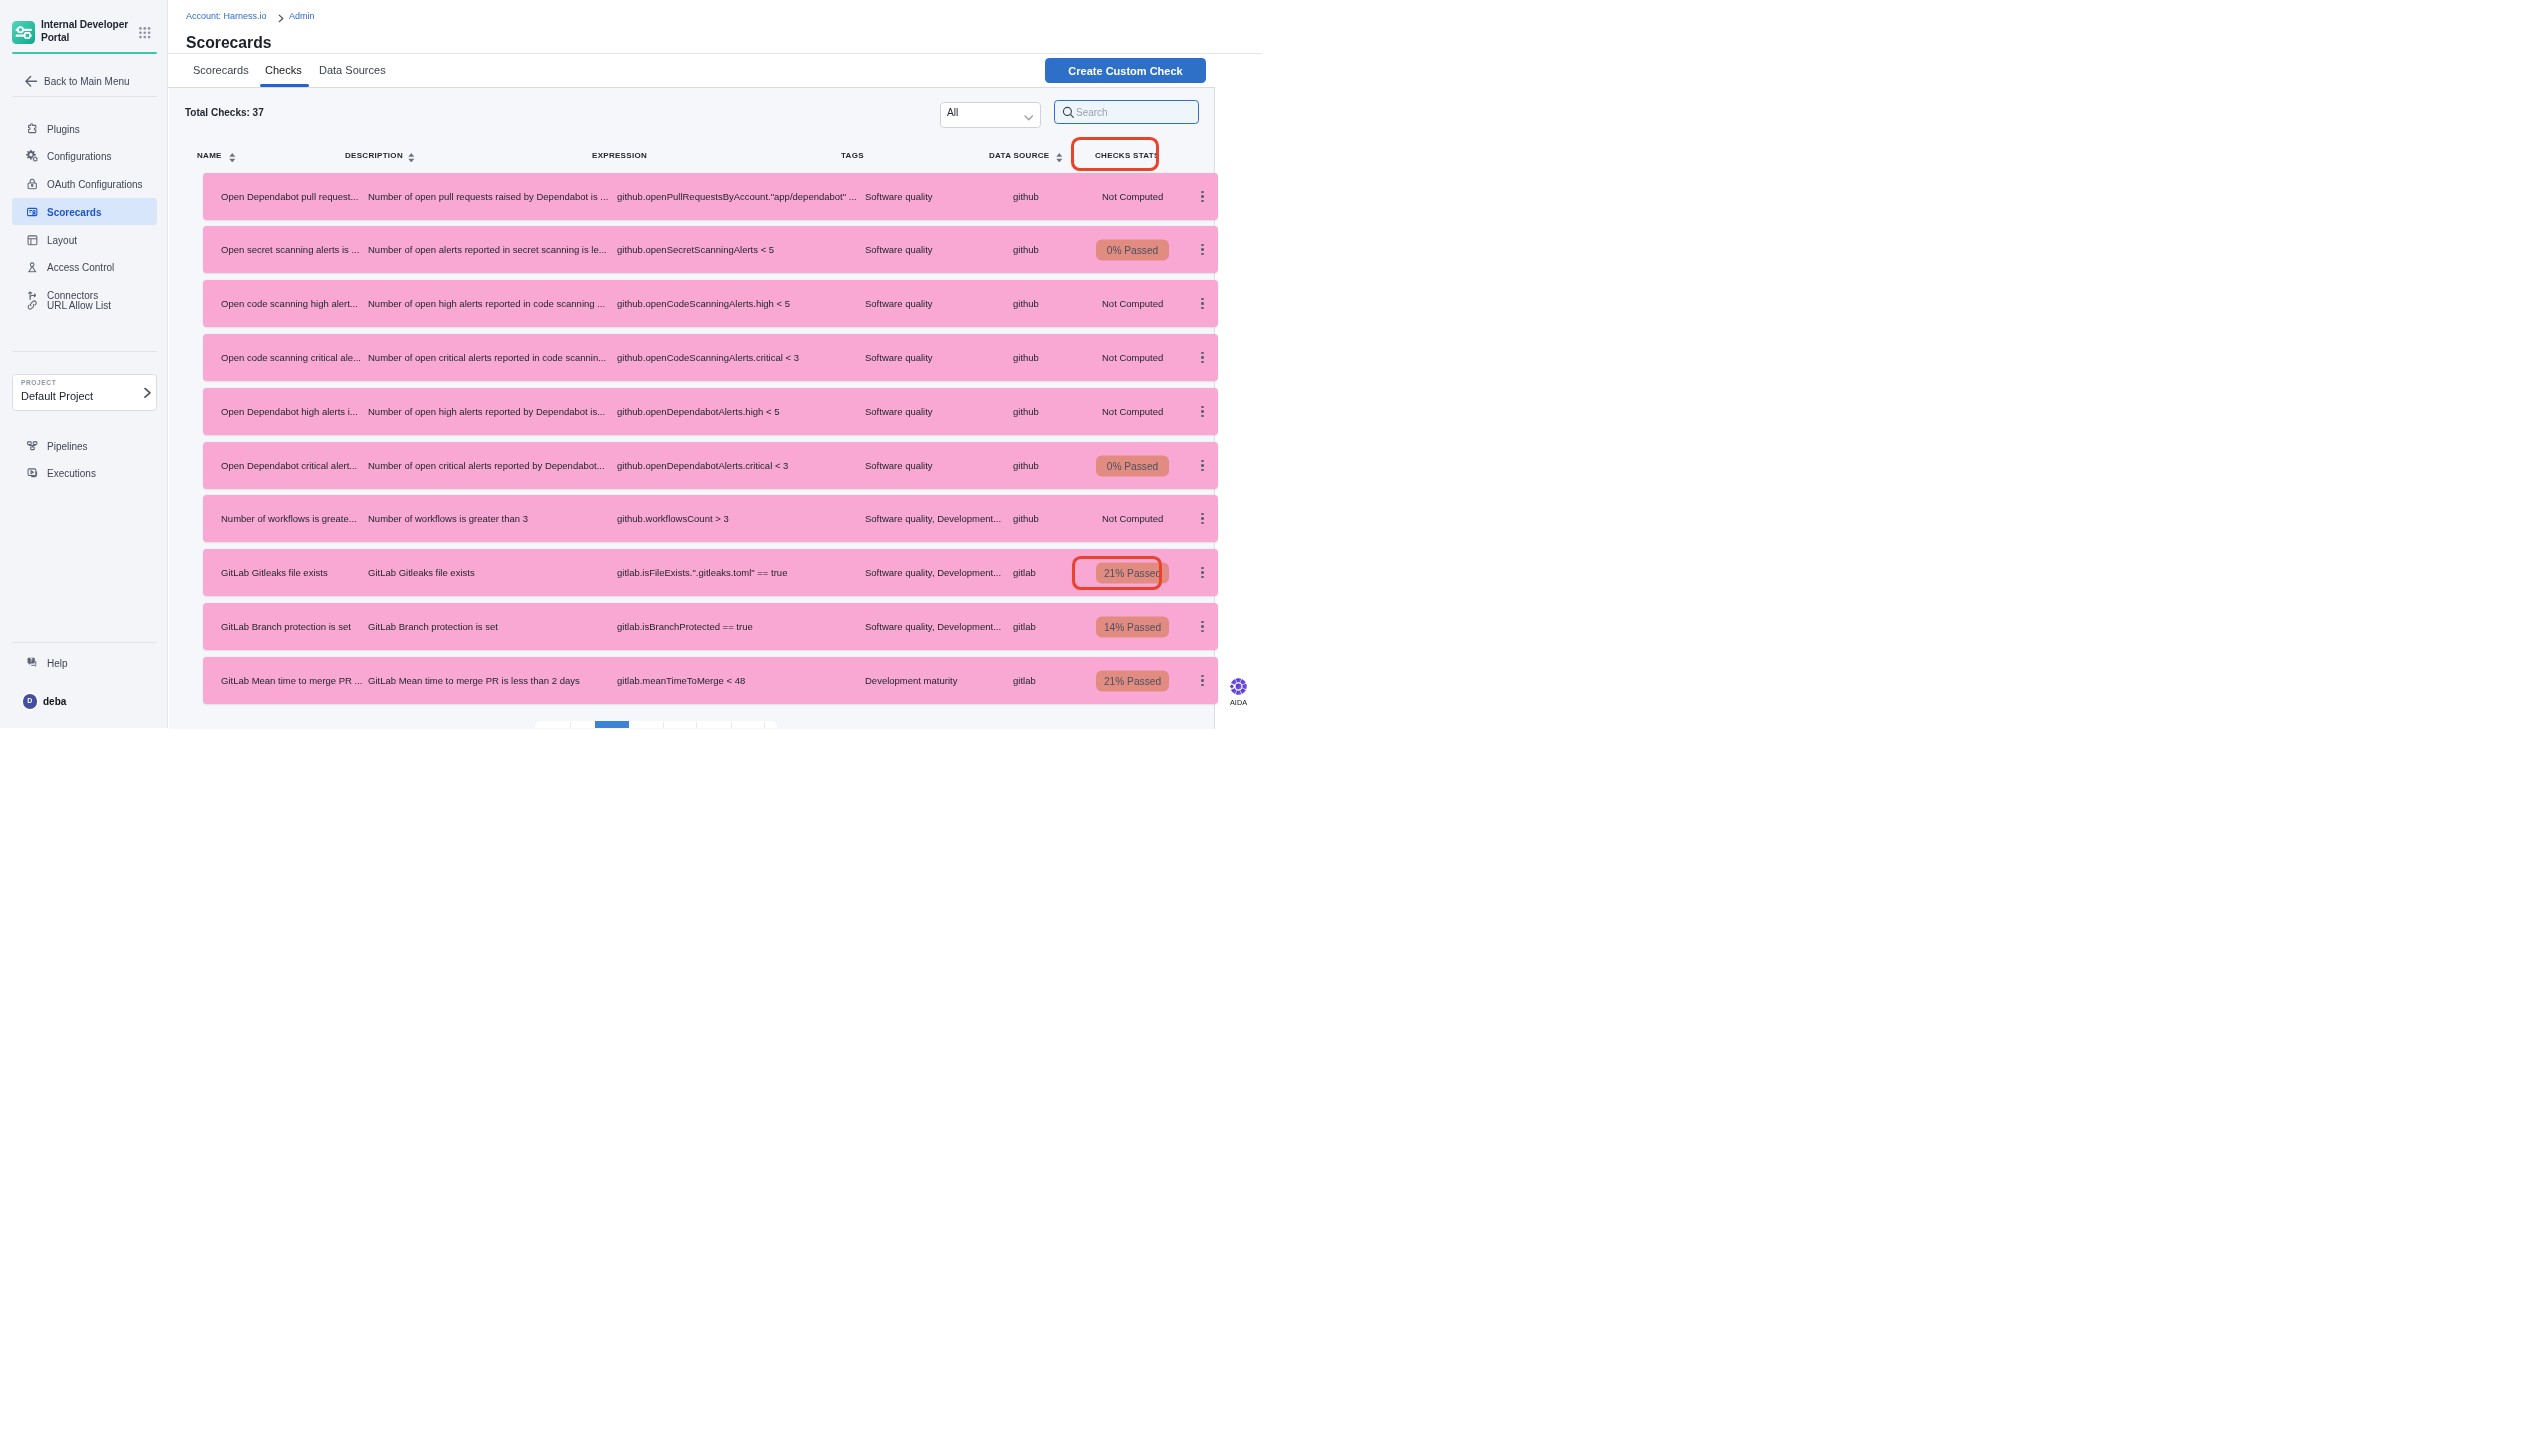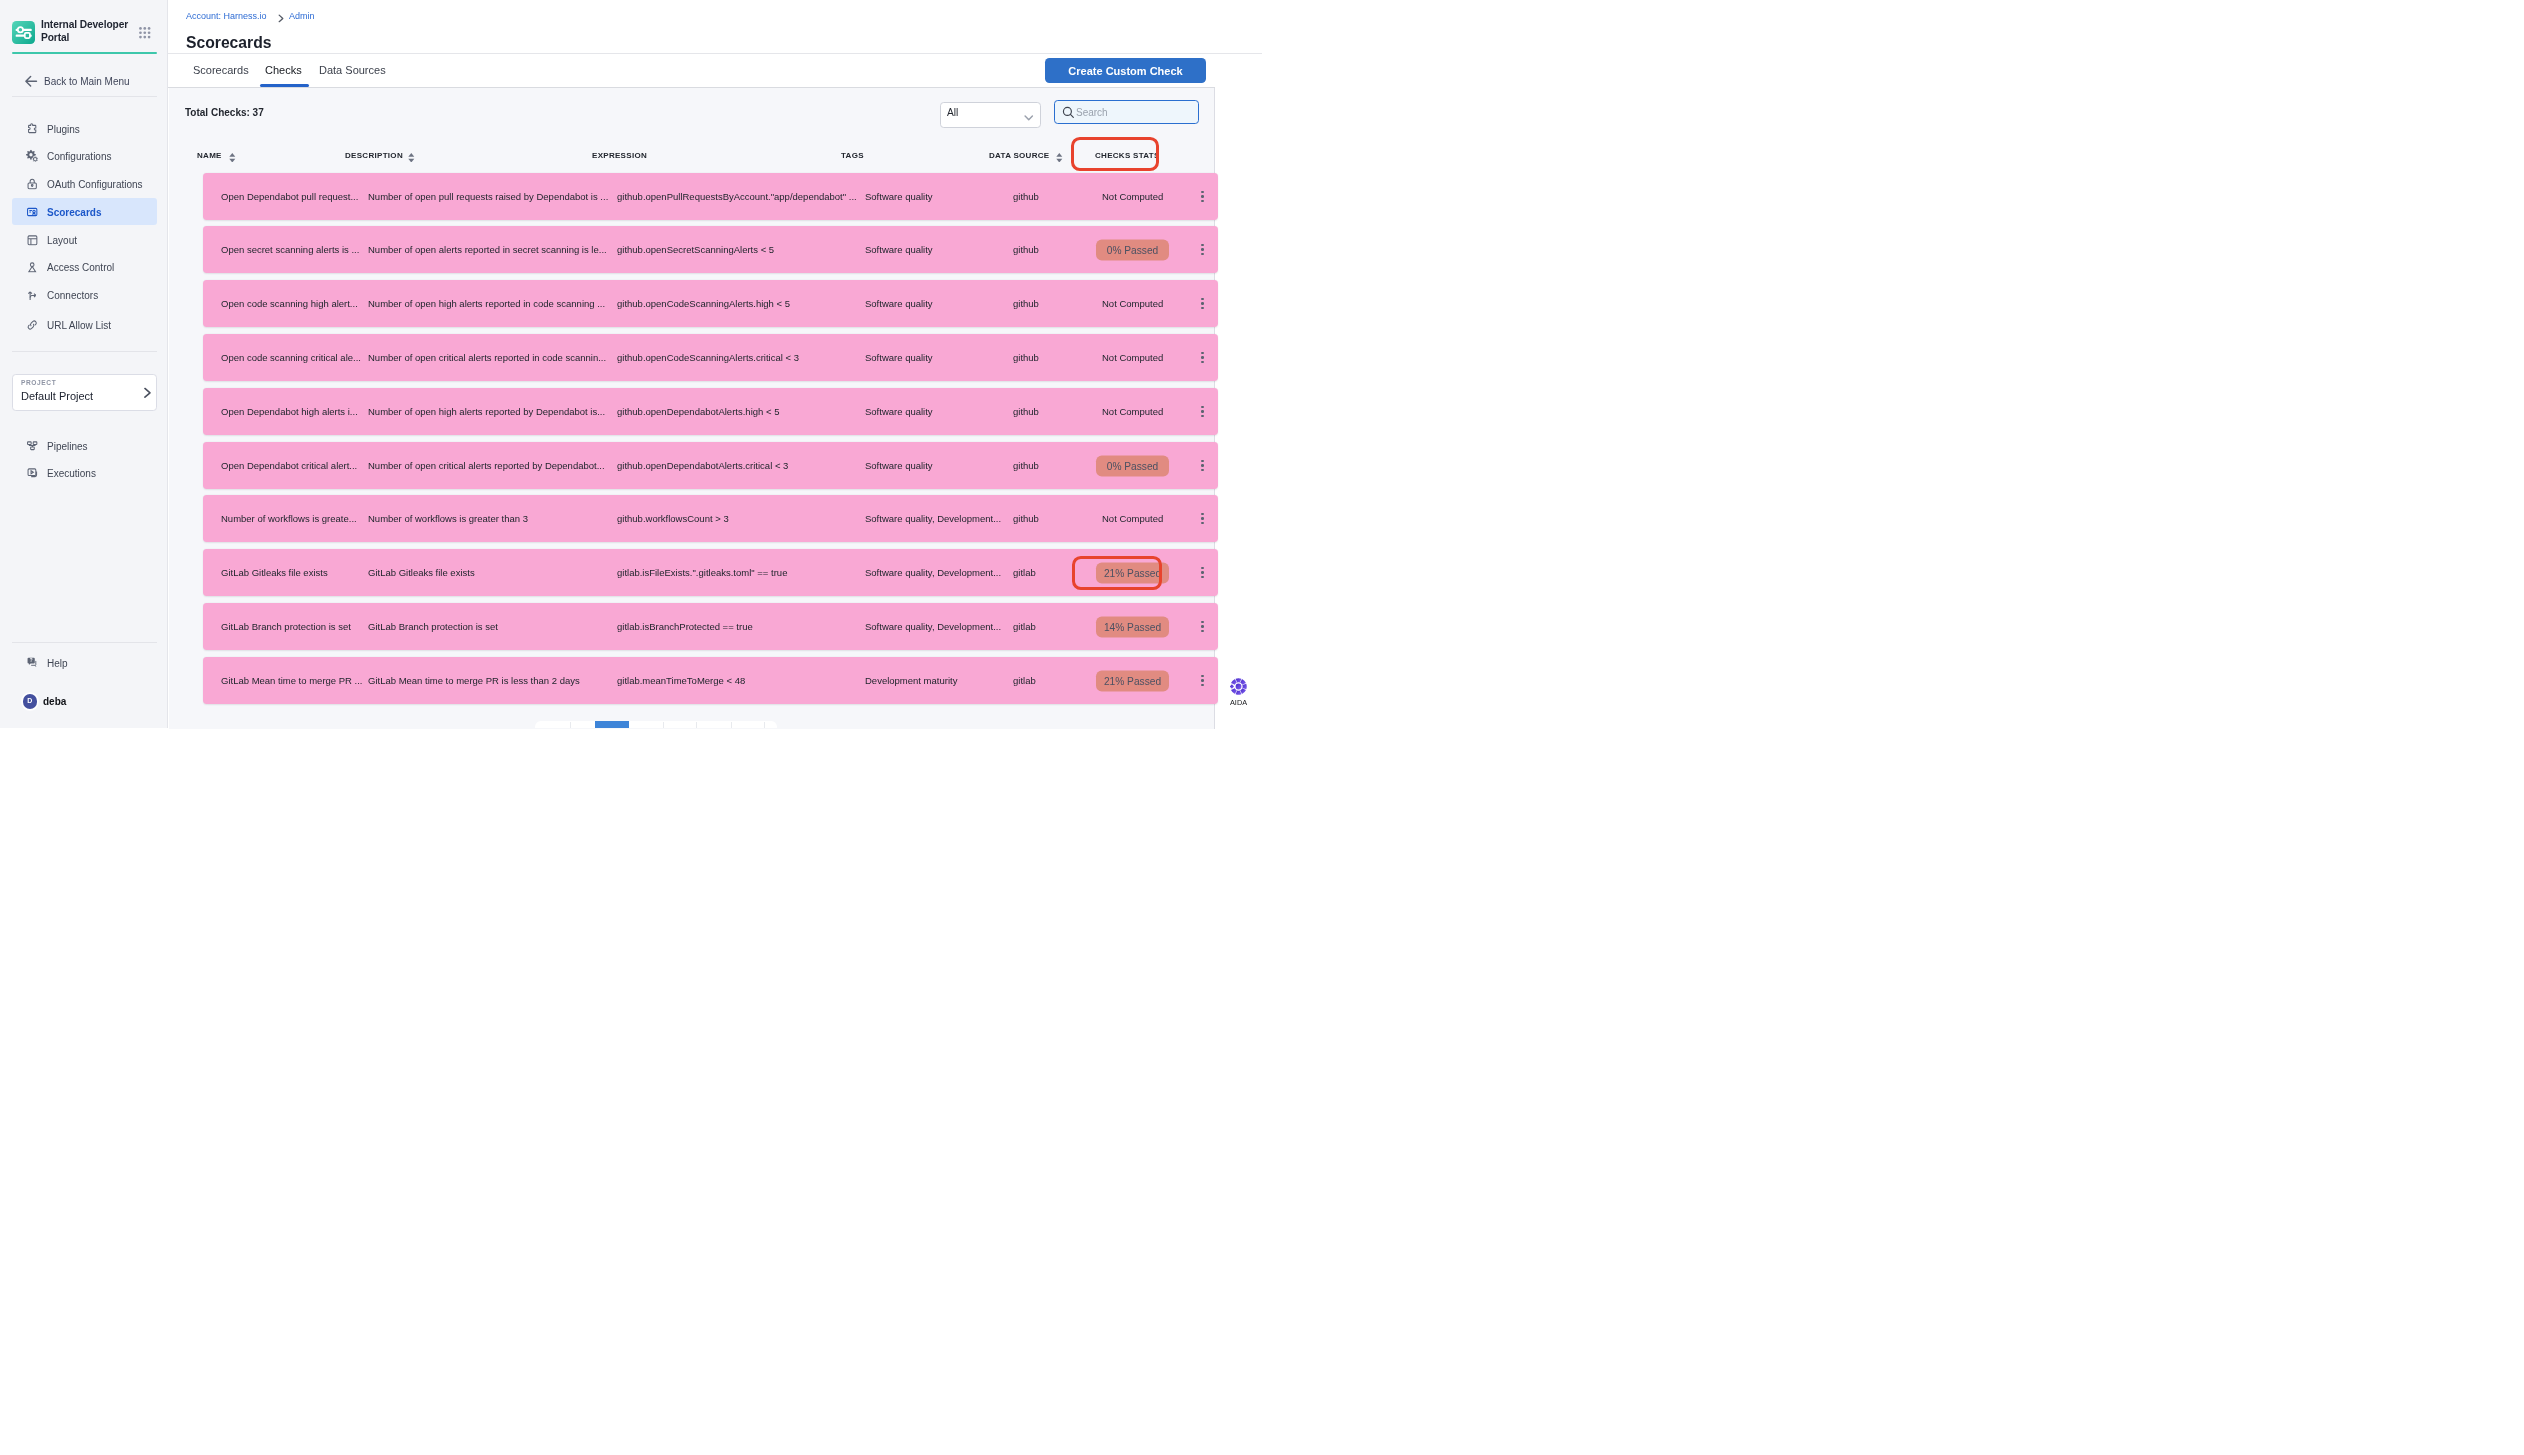--- a/index.html
+++ b/index.html
@@ -138,21 +138,21 @@
   </svg>
   <span class="menuText">Access Control</span>
 </div>
 <div class="menuItem abs" style="top:281px;">
   <svg class="menuIcon" viewBox="0 0 24 24" fill="none" stroke="#5d6474" stroke-width="2.1">
     <path d="M8 21.5 V6 M8 6 L4.5 9.5 M8 6 l3.5 3.5"></path>
     <path d="M8 17 c0-5 6-4.5 11-4.5 M19 12.5 l-3.5-3 M19 12.5 l-3.5 3.5"></path>
   </svg>
   <span class="menuText">Connectors</span>
 </div>
-<div class="menuItem abs" style="top:311px;">
+<div class="menuItem abs" style="top:291px;">
   <svg class="menuIcon" viewBox="0 0 24 24" fill="none" stroke="#5d6474" stroke-width="2">
     <path d="M10 14 a4 4 0 0 1 0-5.6 l3.5-3.5 a4 4 0 0 1 5.6 5.6 l-2 2"></path>
     <path d="M14 10 a4 4 0 0 1 0 5.6 l-3.5 3.5 a4 4 0 0 1 -5.6-5.6 l2-2"></path>
   </svg>
   <span class="menuText">URL Allow List</span>
 </div>
 
 <div class="sideDivider abs" style="top:351px;"></div>
 
 <div class="abs" style="left:11.7px; top:374px; width:145px; height:37px; background:#fff; border:0.7px solid #dbdde6; border-radius:3.7px;"></div>

